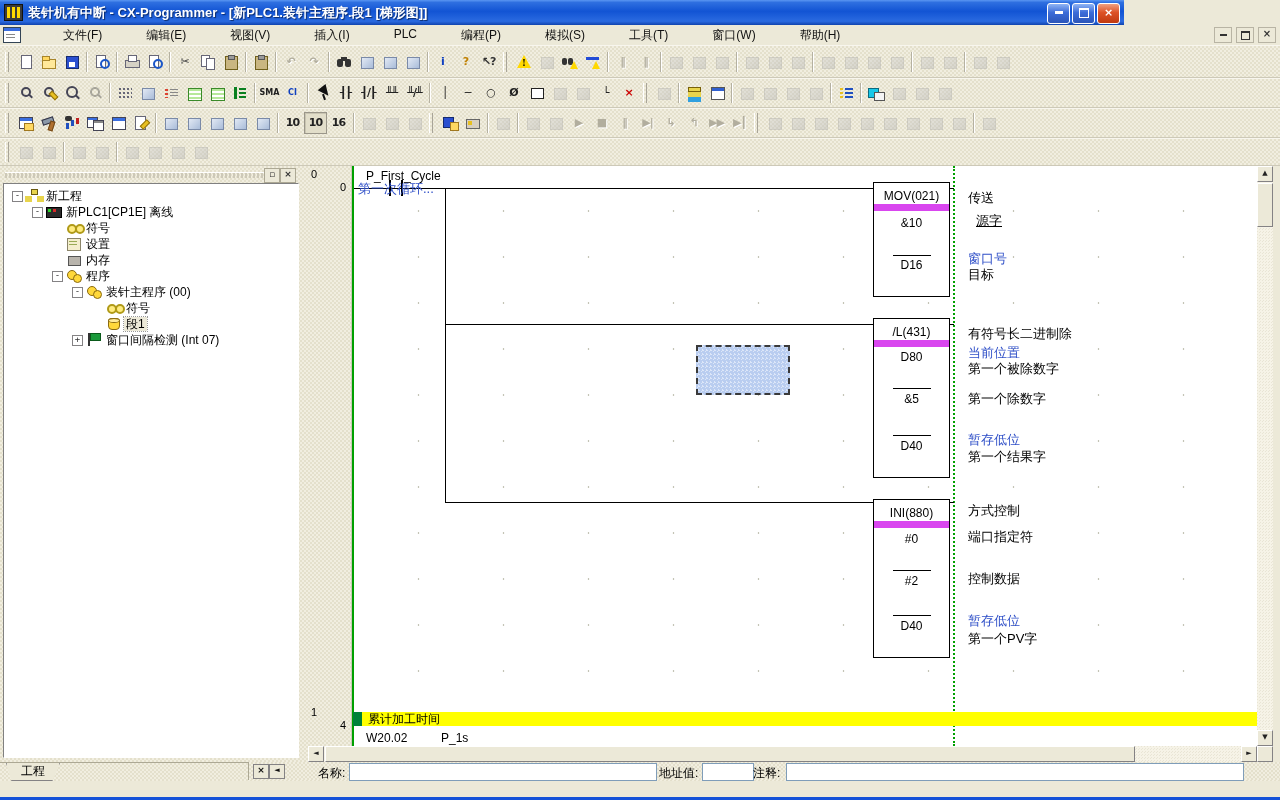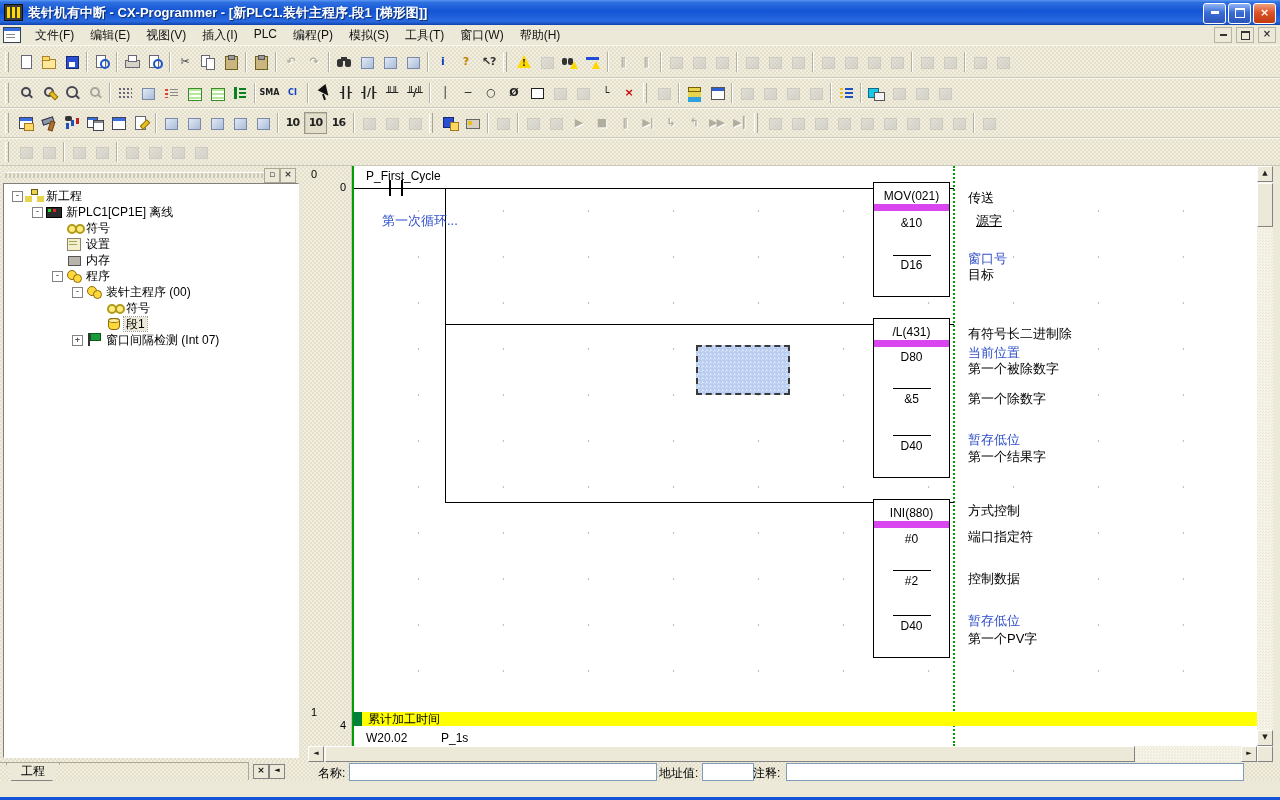--- a/index.html
+++ b/index.html
@@ -4,42 +4,42 @@
 <style>
   html,body{margin:0;padding:0;background:#777;}
   .screen{position:relative;width:1280px;height:800px;overflow:hidden;
     background:#ece9d8;font-family:"Liberation Sans","DejaVu Sans",sans-serif;
     -webkit-font-smoothing:none;}
   .dither{background-color:#f1eee0;background-image:
     linear-gradient(45deg,#e4e0cc 25%,transparent 25%,transparent 75%,#e4e0cc 75%),
     linear-gradient(45deg,#e4e0cc 25%,transparent 25%,transparent 75%,#e4e0cc 75%);
     background-size:4px 4px;background-position:0 0,2px 2px;}
   
-  .titlebar{position:absolute;left:0;top:0;width:1280px;height:25px;
+  .titlebar{position:absolute;left:0;top:0;width:1124px;height:25px;
     background:linear-gradient(180deg,#5a96f2 0%,#2e6fe0 10%,#1254d4 45%,#2a6ae0 85%,#1043ae 100%);
     display:flex;align-items:center;color:#fff;}
   .app-ico{width:17px;height:15px;margin:0 5px 0 4px;background:#3a3a3a;border:1px solid #111;position:relative;}
   .app-ico::before{content:"";position:absolute;inset:2px;
     background:repeating-linear-gradient(90deg,#ffd800 0 3px,transparent 3px 5px);}
   .title-txt{font-size:13px;font-weight:bold;text-shadow:1px 1px 1px #0a2a6a;white-space:nowrap;}
   .tb-btns{position:absolute;right:4px;top:3px;display:flex;gap:2px;}
   .wbtn{width:21px;height:19px;border:1px solid #fff;border-radius:3px;color:#fff;
     font:bold 11px/17px "DejaVu Sans",sans-serif;text-align:center;
     background:linear-gradient(180deg,#8fb4f4,#3c6cd8 45%,#2b55b8);}
   .wbtn.close{background:linear-gradient(180deg,#f0a080,#dd5226 45%,#c03a10);}
   .wbtn .rs{display:inline-block;width:8px;height:7px;border:1px solid #fff;border-top-width:2px;margin-top:4px;}
   .wbtn .mn{display:inline-block;width:8px;height:3px;border-bottom:3px solid #fff;margin-bottom:2px;}
   
   .menubar{position:absolute;left:0;top:25px;width:1280px;height:20px;background:#ece9d8;
     border-bottom:1px solid #d8d4c4;display:flex;align-items:center;font-size:12px;color:#111;}
   .mdi-ico{width:16px;height:14px;margin:0 6px 0 3px;background:#fff;border:1px solid #345;position:relative;}
   .mdi-ico::before{content:"";position:absolute;left:0;top:0;right:0;height:3px;background:#3a6ee0;}
   .mdi-ico::after{content:"";position:absolute;left:2px;top:6px;width:9px;height:4px;
     background:repeating-linear-gradient(180deg,#888 0 1px,transparent 1px 3px);}
-  .mitem{padding:19px 8px;cursor:default;}
+  .mitem{padding:19px 8px;cursor:default;margin-left:28px;}
   .mdi-ctl{position:absolute;right:4px;top:2px;display:flex;gap:4px;}
   .mdi-btn{width:16px;height:14px;border:1px solid #b8b4a4;background:#ece9d8;text-align:center;
     font:bold 10px/12px "DejaVu Sans",sans-serif;color:#333;}
   .mdi-btn .rs{display:inline-block;width:7px;height:6px;border:1px solid #333;border-top-width:2px;margin-top:3px;}
   .mdi-btn .mn{display:inline-block;width:7px;height:2px;background:#333;margin-bottom:1px;}
   
   .tbar{position:absolute;left:0;width:1280px;display:flex;align-items:center;padding-left:2px;
     border-top:1px solid #f8f6ee;border-bottom:1px solid #cdc9b8;box-sizing:border-box;}
   .tbn{width:23px;height:22px;display:flex;align-items:center;justify-content:center;flex:none;}
   .tbn.pressed{background:#e2deca;border:1px solid #9a968a;box-shadow:inset 1px 1px 0 #c9c5b2;width:21px;height:20px;}
@@ -729,21 +729,21 @@
       <div class="wire" style="left:137px;top:22px;width:1px;height:315px;"></div>
       <div class="wire" style="left:137px;top:158px;width:428px;height:1px;"></div>
       <div class="wire" style="left:137px;top:336px;width:428px;height:1px;"></div>
       <div class="wire" style="left:642px;top:22px;width:4px;height:1px;"></div>
       <div class="wire" style="left:642px;top:158px;width:4px;height:1px;"></div>
       <div class="wire" style="left:642px;top:336px;width:4px;height:1px;"></div>
 
       <div class="cbar" style="left:81px;top:14px;"></div>
       <div class="cbar" style="left:93px;top:14px;"></div>
       <div class="clabel" style="left:58px;top:3px;">P_First_Cycle</div>
-      <div class="ccomment" style="left:50px;top:46px;color:#3050c8;margin-left:24px;">第一次循环...</div>
+      <div class="ccomment" style="left:50px;top:14px;color:#3050c8;">第一次循环...</div>
 
       <div class="selrect" style="left:388px;top:179px;width:90px;height:46px;"></div>
 
       <div class="ib" style="left:565px;top:16px;height:115px;">
         <div class="ib-title">MOV(021)</div>
         <div class="ib-op" style="top:33px;">&amp;10</div>
         <div class="ib-sep" style="top:72px;"></div>
         <div class="ib-op" style="top:75px;">D16</div>
       </div>
 

